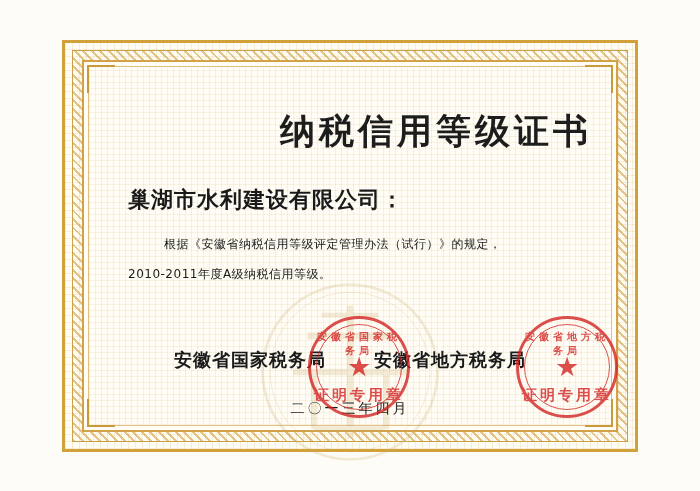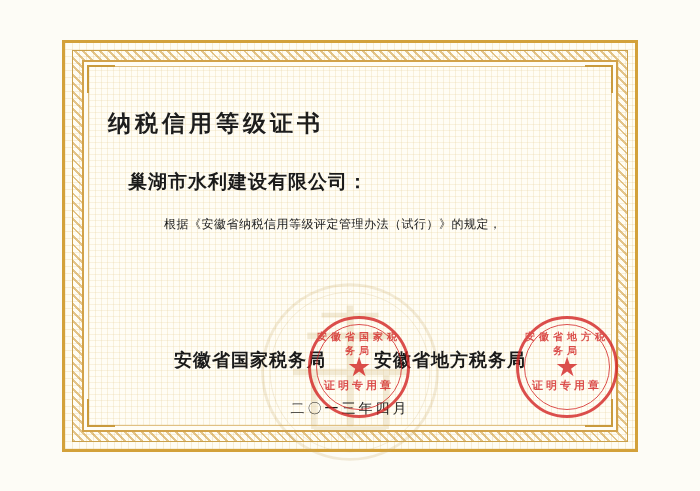--- a/index.html
+++ b/index.html
@@ -97,33 +97,33 @@
 
   .content {
     position: absolute;
     left: 24px;
     right: 24px;
     top: 18px;
     bottom: 18px;
   }
 
   .title {
-    text-align: left;
+    text-align: right;
     margin-top: 28px;
-    font-size: 23px;
+    font-size: 35px;
     letter-spacing: 4px;
     font-weight: bold;
     color: #1d1d1d;
     font-family: "DejaVu Sans", "Liberation Sans", sans-serif;
   }
 
   .recipient {
     margin-top: 30px;
     margin-left: 20px;
-    font-size: 19px;
+    font-size: 22px;
     font-weight: bold;
     color: #1a1a1a;
     letter-spacing: 1px;
     font-family: "DejaVu Sans", "Liberation Sans", sans-serif;
   }
 
   .body-text {
     margin-top: 14px;
     margin-left: 20px;
     margin-right: 20px;
@@ -197,21 +197,21 @@
     position: absolute;
     left: 0;
     right: 0;
     text-align: center;
     font-size: 10px;
     font-weight: bold;
     letter-spacing: 4px;
     font-family: "DejaVu Sans", "Liberation Sans", sans-serif;
   }
   .seal .seal-top-text { top: 11px; }
-  .seal .seal-bottom-text { bottom: 22px; letter-spacing: 3px; font-size: 11px; }
+  .seal .seal-bottom-text { bottom: 10px; letter-spacing: 3px; font-size: 15px; }
 </style>
 </head>
 <body>
 
 <div class="certificate">
   <div class="frame-outer">
     <div class="frame-band"></div>
     <div class="frame-inner">
       <div class="frame-inner2"></div>
       <div class="corner tl"></div>
@@ -227,20 +227,21 @@
         <path d="M70 40 L130 40" stroke="#c8a968" stroke-width="5" fill="none"></path>
       </svg>
 
       <div class="content">
         <div class="title">纳税信用等级证书</div>
 
         <div class="recipient">巢湖市水利建设有限公司：</div>
 
         <div class="body-text">
           <p class="indent">根据《安徽省纳税信用等级评定管理办法（试行）》的规定，</p>
+          <p>2010-2011年度A级纳税信用等级。</p>
         </div>
 
         <div class="signers">
           <span class="signer">安徽省国家税务局</span>
           <span class="signer">安徽省地方税务局</span>
         </div>
 
         <div class="date">二〇一三年四月</div>
 
         <div class="seal seal-1">

